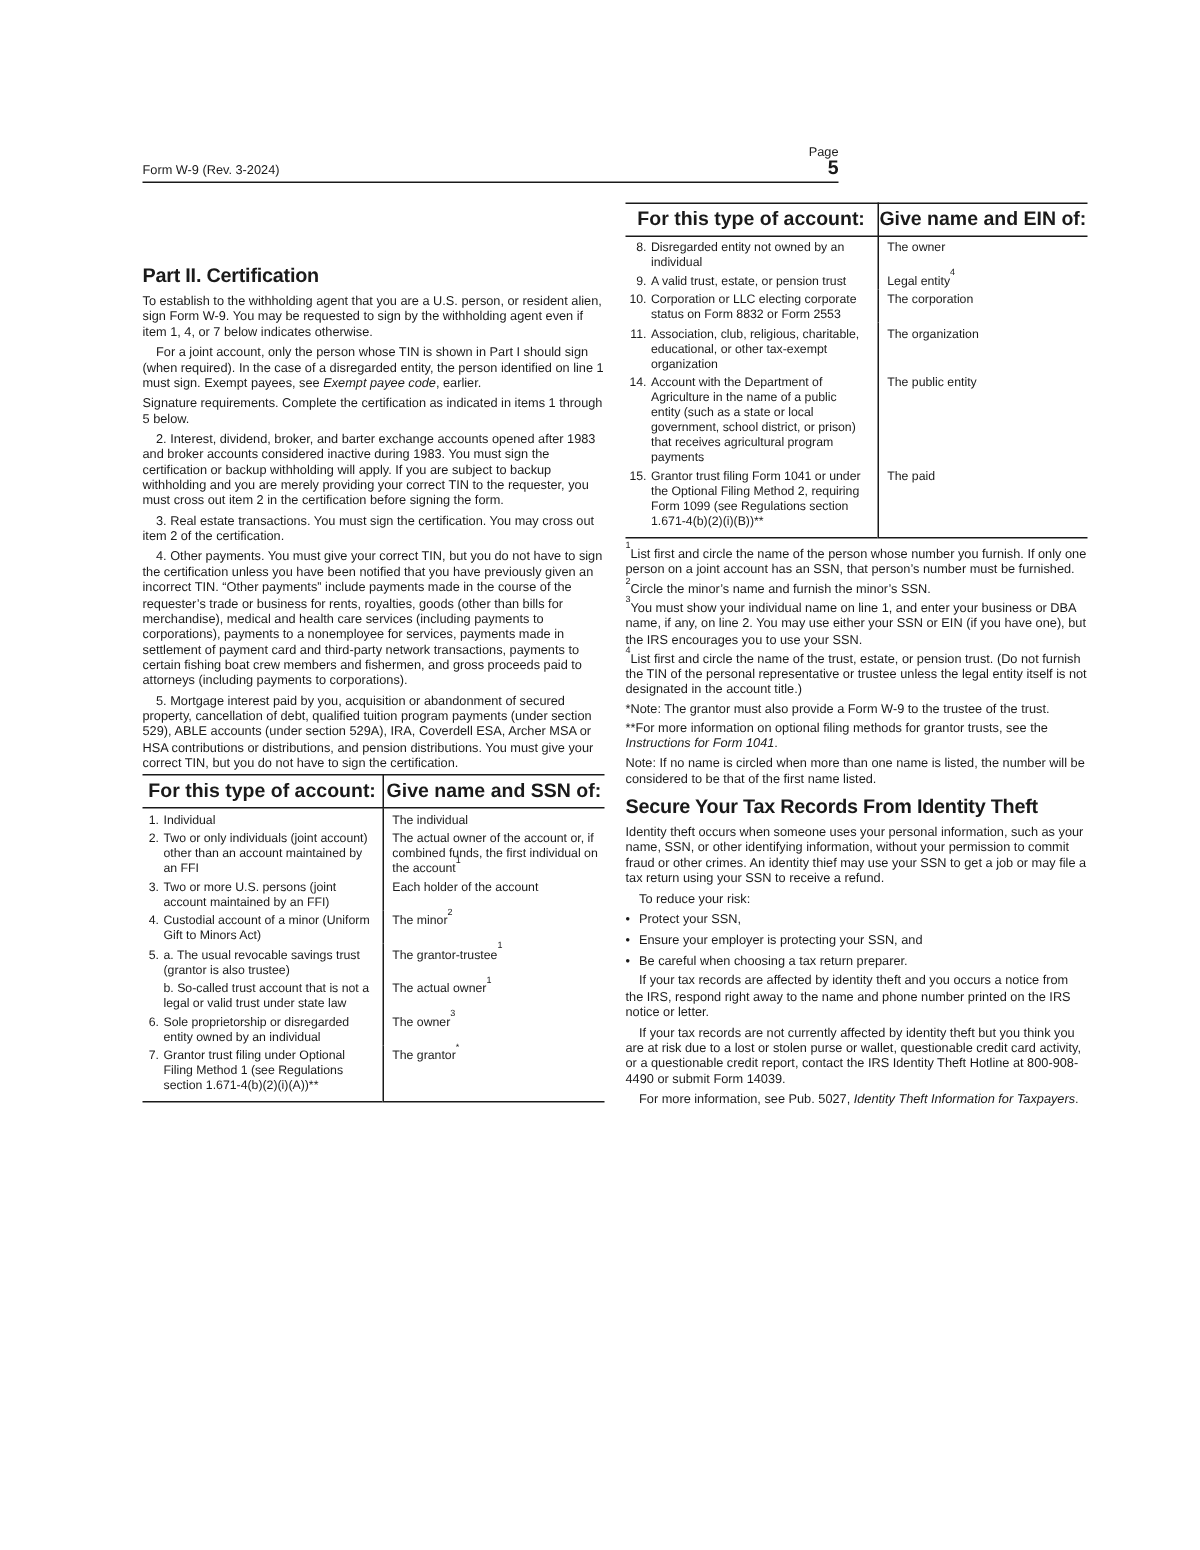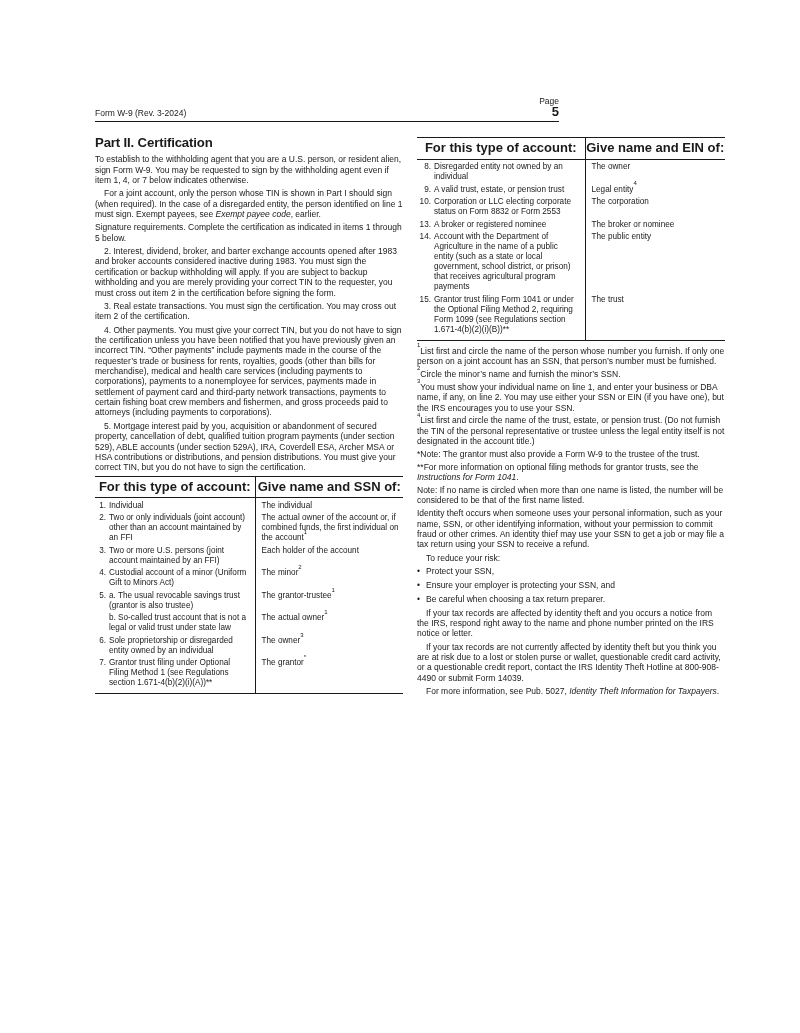--- a/index.html
+++ b/index.html
@@ -214,55 +214,56 @@
                 <div class="row-line">
                   <span class="num">10.</span>
                   <span class="txt">Corporation or LLC electing corporate status on Form 8832 or Form 2553</span>
                 </div>
               </td>
               <td class="g"><span>The corporation</span><sup></sup></td>
             </tr>
           <tr>
               <td class="a">
                 <div class="row-line">
-                  <span class="num">13.</span>
-                  <span class="txt">A broker or registered nominee</span>
-                </div>
-              </td>
-              <td class="g"><span>The broker or nominee</span><sup></sup></td>
+                  <span class="num">11.</span>
+                  <span class="txt">Association, club, religious, charitable, educational, or other tax-exempt organization</span>
+                </div>
+              </td>
+              <td class="g"><span>The organization</span><sup></sup></td>
             </tr>
           <tr>
               <td class="a">
                 <div class="row-line">
                   <span class="num">14.</span>
                   <span class="txt">Account with the Department of Agriculture in the name of a public entity (such as a state or local government, school district, or prison) that receives agricultural program payments</span>
                 </div>
               </td>
               <td class="g"><span>The public entity</span><sup></sup></td>
             </tr>
           <tr>
               <td class="a">
                 <div class="row-line">
                   <span class="num">15.</span>
                   <span class="txt">Grantor trust filing Form 1041 or under the Optional Filing Method 2, requiring Form 1099 (see Regulations section 1.671-4(b)(2)(i)(B))**</span>
                 </div>
               </td>
-              <td class="g"><span>The trust</span><sup></sup></td>
+              <td class="g"><span>The paid</span><sup></sup></td>
             </tr>
         </tbody>
       </table>
 
       <p class="fn"><sup>1</sup><span>List first and circle the name of the person whose number you furnish. If only one person on a joint account has an SSN, that person’s number must be furnished.</span></p>
       <p class="fn"><sup>2</sup><span>Circle the minor’s name and furnish the minor’s SSN.</span></p>
       <p class="fn"><sup>3</sup><span>You must show your individual name on line 1, and enter your business or DBA name, if any, on line 2. You may use either your SSN or EIN (if you have one), but the IRS encourages you to use your SSN.</span></p>
       <p class="fn"><sup>4</sup><span>List first and circle the name of the trust, estate, or pension trust. (Do not furnish the TIN of the personal representative or trustee unless the legal entity itself is not designated in the account title.)</span></p>
       <p class="fn"><b>*Note:</b><span> The grantor must also provide a Form W-9 to the trustee of the trust.</span></p>
       <p class="fn"><span>**</span><span>For more information on optional filing methods for grantor trusts, see the </span><i>Instructions for Form 1041</i><span>.</span></p>
       <p class="fn"><b>Note:</b><span> If no name is circled when more than one name is listed, the number will be considered to be that of the first name listed.</span></p>
 
+      <h1 class="mt">Secure Your Tax Records From Identity Theft</h1>
 
       <p>Identity theft occurs when someone uses your personal information, such as your name, SSN, or other identifying information, without your permission to commit fraud or other crimes. An identity thief may use your SSN to get a job or may file a tax return using your SSN to receive a refund.</p>
       <p class="ind">To reduce your risk:</p>
 
       <div class="bullet">
           <span class="dot">•</span>
           <span>Protect your SSN,</span>
         </div>
       <div class="bullet">
           <span class="dot">•</span>

